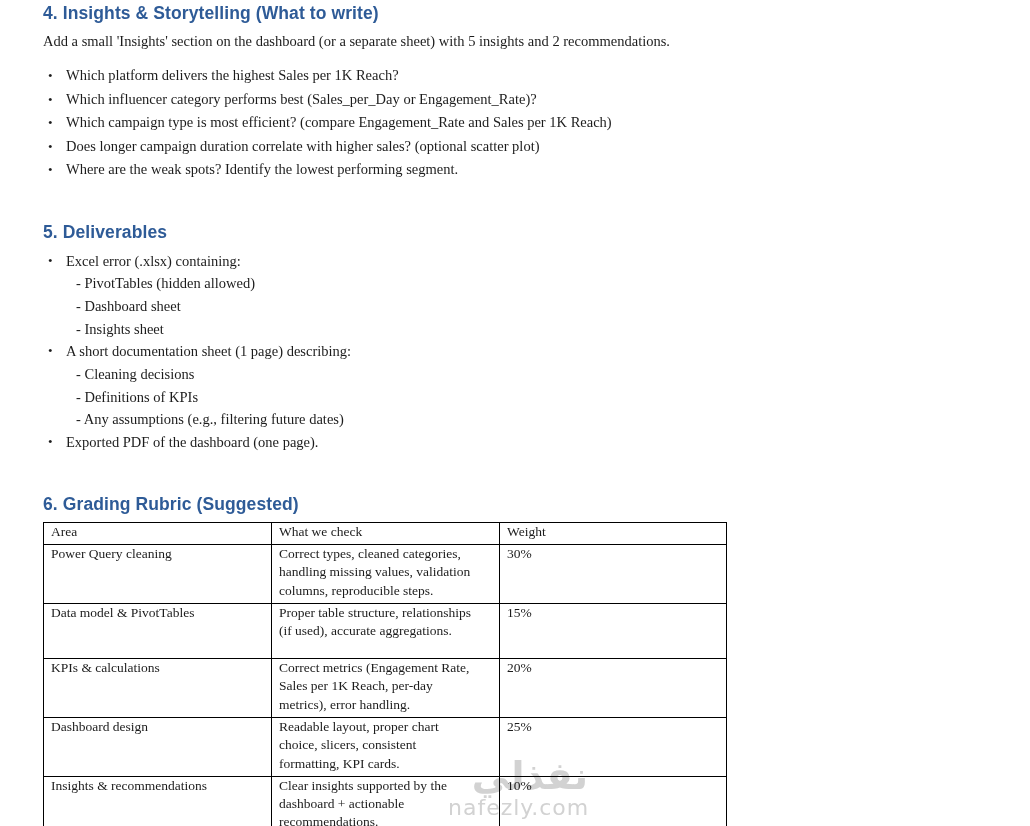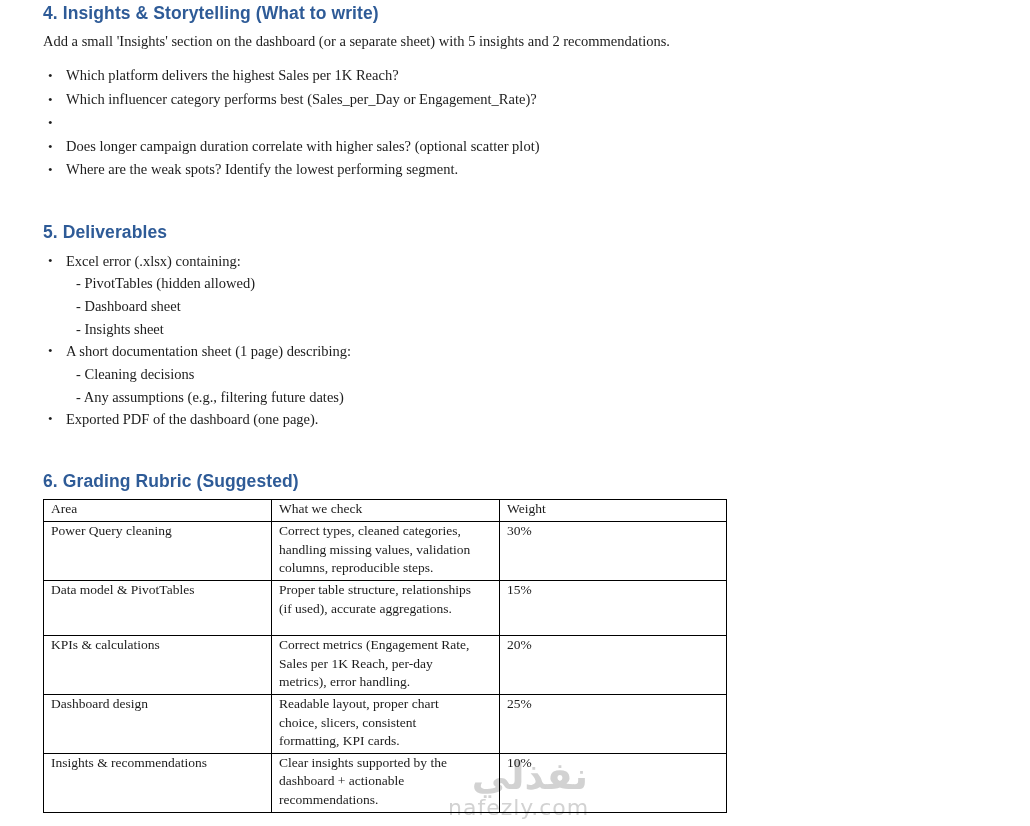--- a/index.html
+++ b/index.html
@@ -119,20 +119,21 @@
     <li>
         <span class="bullet">•</span>
         <span>Which platform delivers the highest Sales per 1K Reach?</span>
       </li>
     <li>
         <span class="bullet">•</span>
         <span>Which influencer category performs best (Sales_per_Day or Engagement_Rate)?</span>
       </li>
     <li>
         <span class="bullet">•</span>
+        <span>Which campaign type is most efficient? (compare Engagement_Rate and Sales per 1K Reach)</span>
       </li>
     <li>
         <span class="bullet">•</span>
         <span>Does longer campaign duration correlate with higher sales? (optional scatter plot)</span>
       </li>
     <li>
         <span class="bullet">•</span>
         <span>Where are the weak spots? Identify the lowest performing segment.</span>
       </li>
   </ul>
@@ -145,20 +146,21 @@
         <span>Excel error (.xlsx) containing:</span>
       </li>
     <li class="sub-item">- PivotTables (hidden allowed)</li>
     <li class="sub-item">- Dashboard sheet</li>
     <li class="sub-item">- Insights sheet</li>
     <li class="top-item">
         <span class="bullet">•</span>
         <span>A short documentation sheet (1 page) describing:</span>
       </li>
     <li class="sub-item">- Cleaning decisions</li>
+    <li class="sub-item">- Definitions of KPIs</li>
     <li class="sub-item">- Any assumptions (e.g., filtering future dates)</li>
     <li class="top-item">
         <span class="bullet">•</span>
         <span>Exported PDF of the dashboard (one page).</span>
       </li>
   </ul>
 
   <h2 class="sec-heading sec6-heading">6. Grading Rubric (Suggested)</h2>
 
   <table class="rubric">

